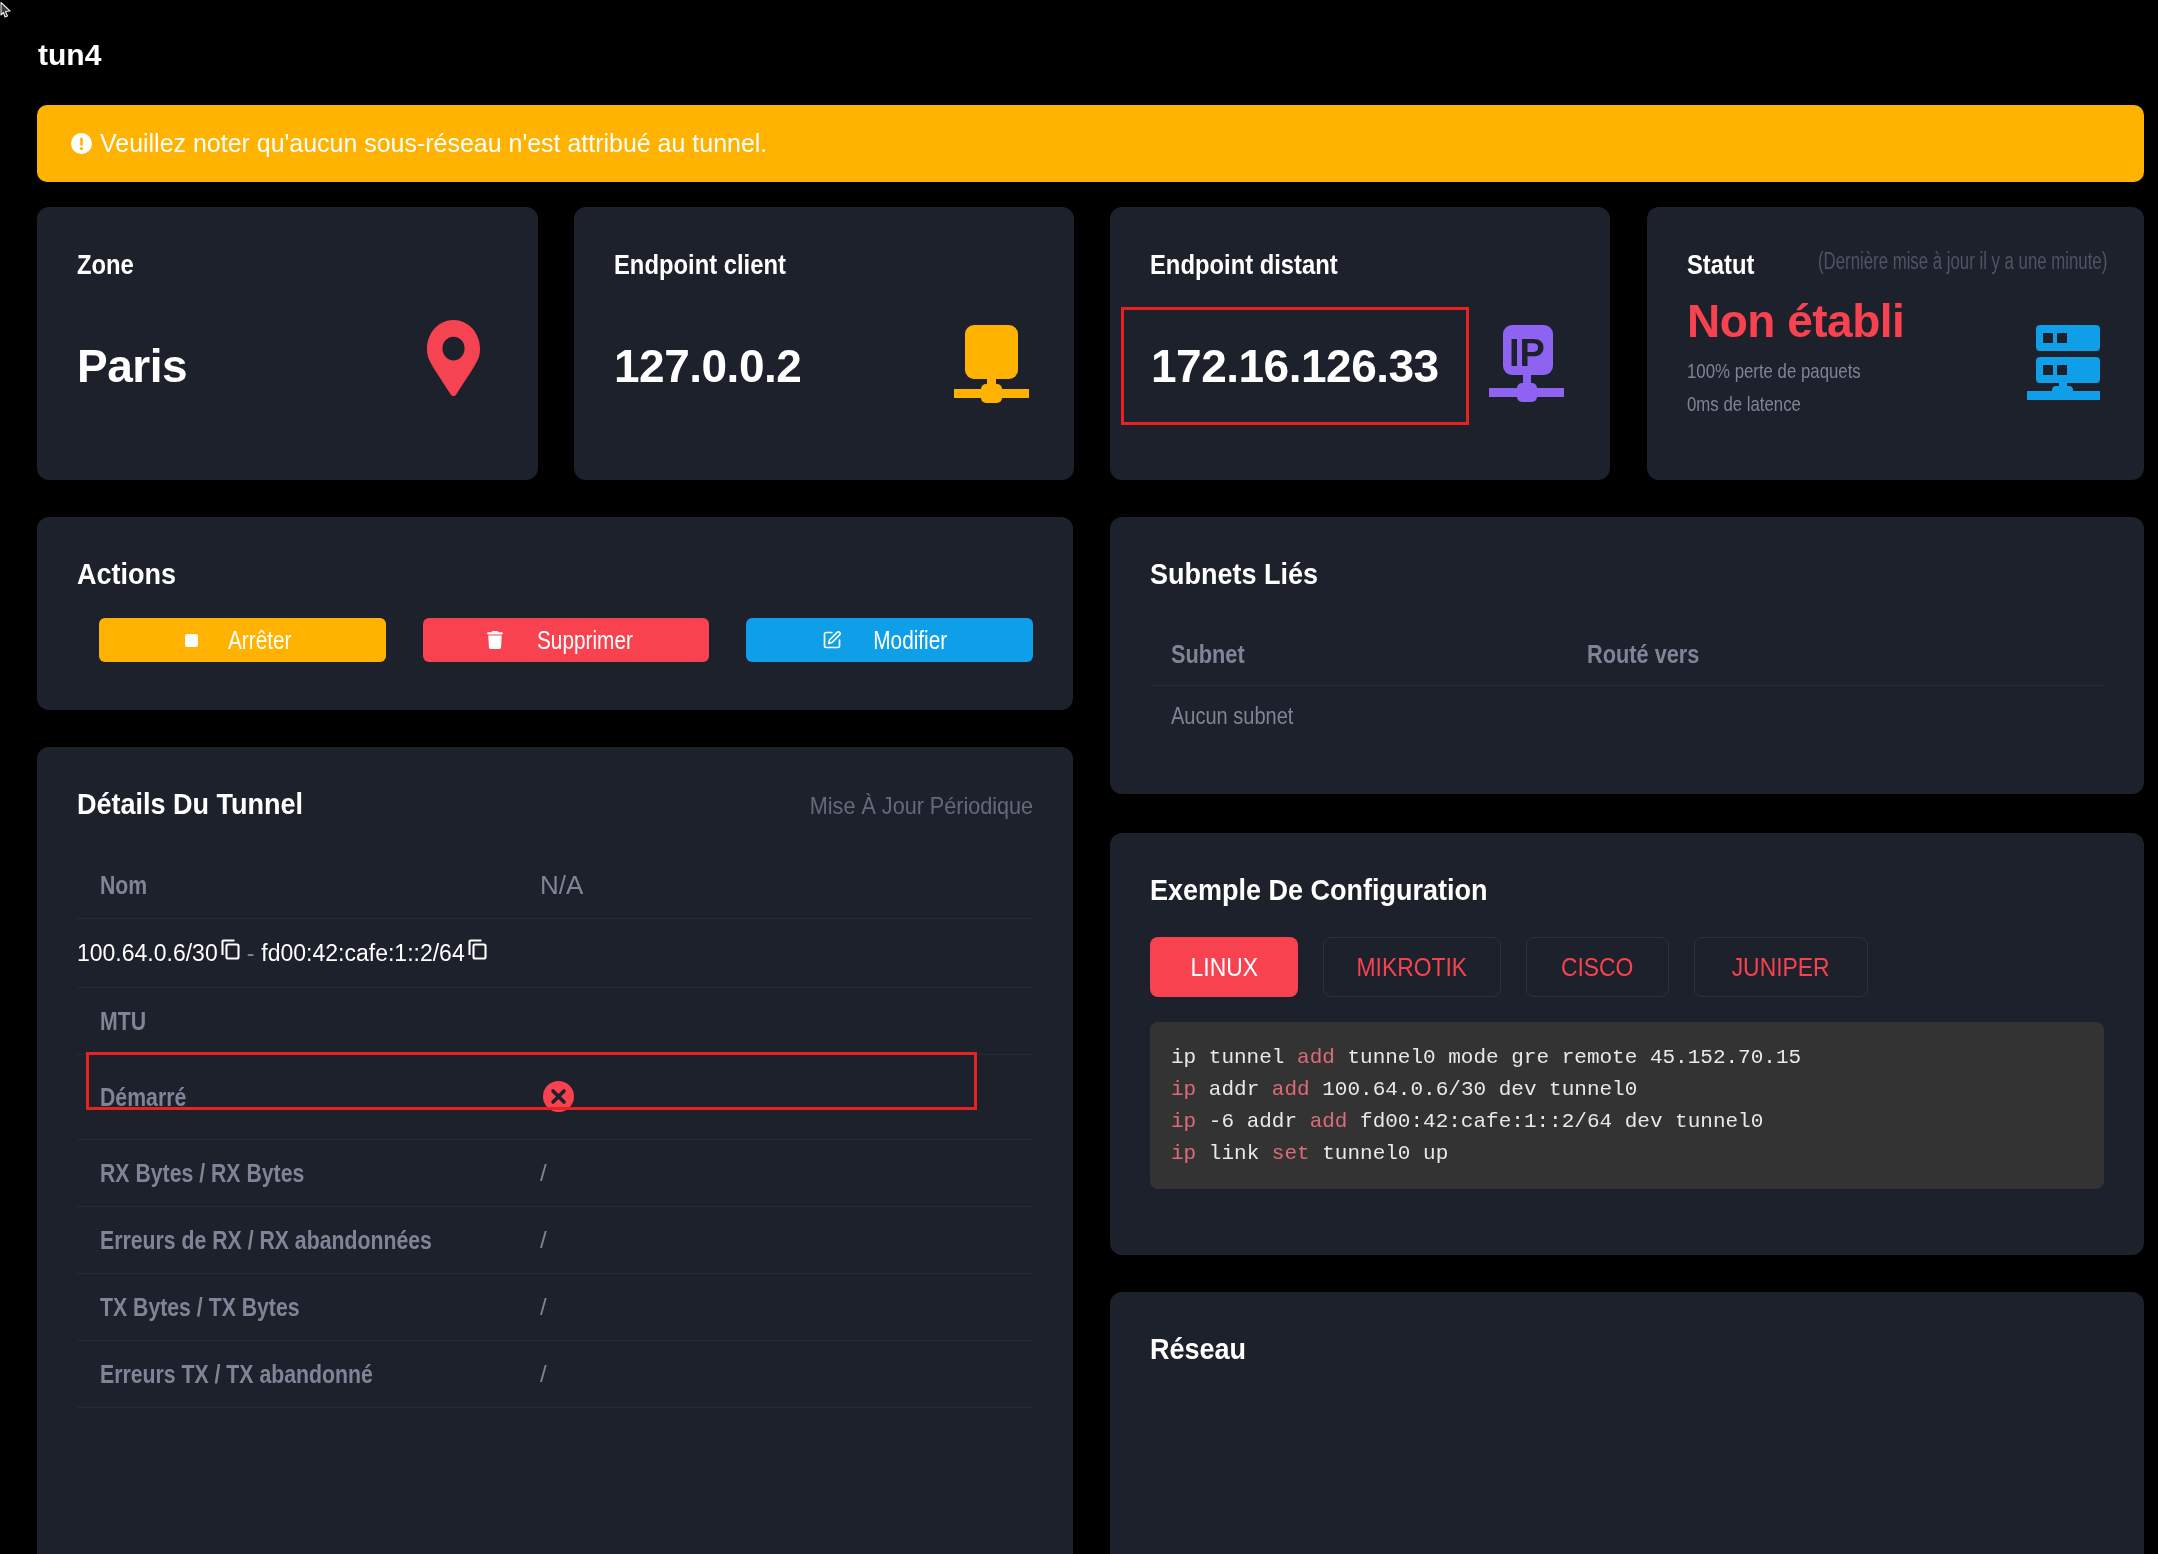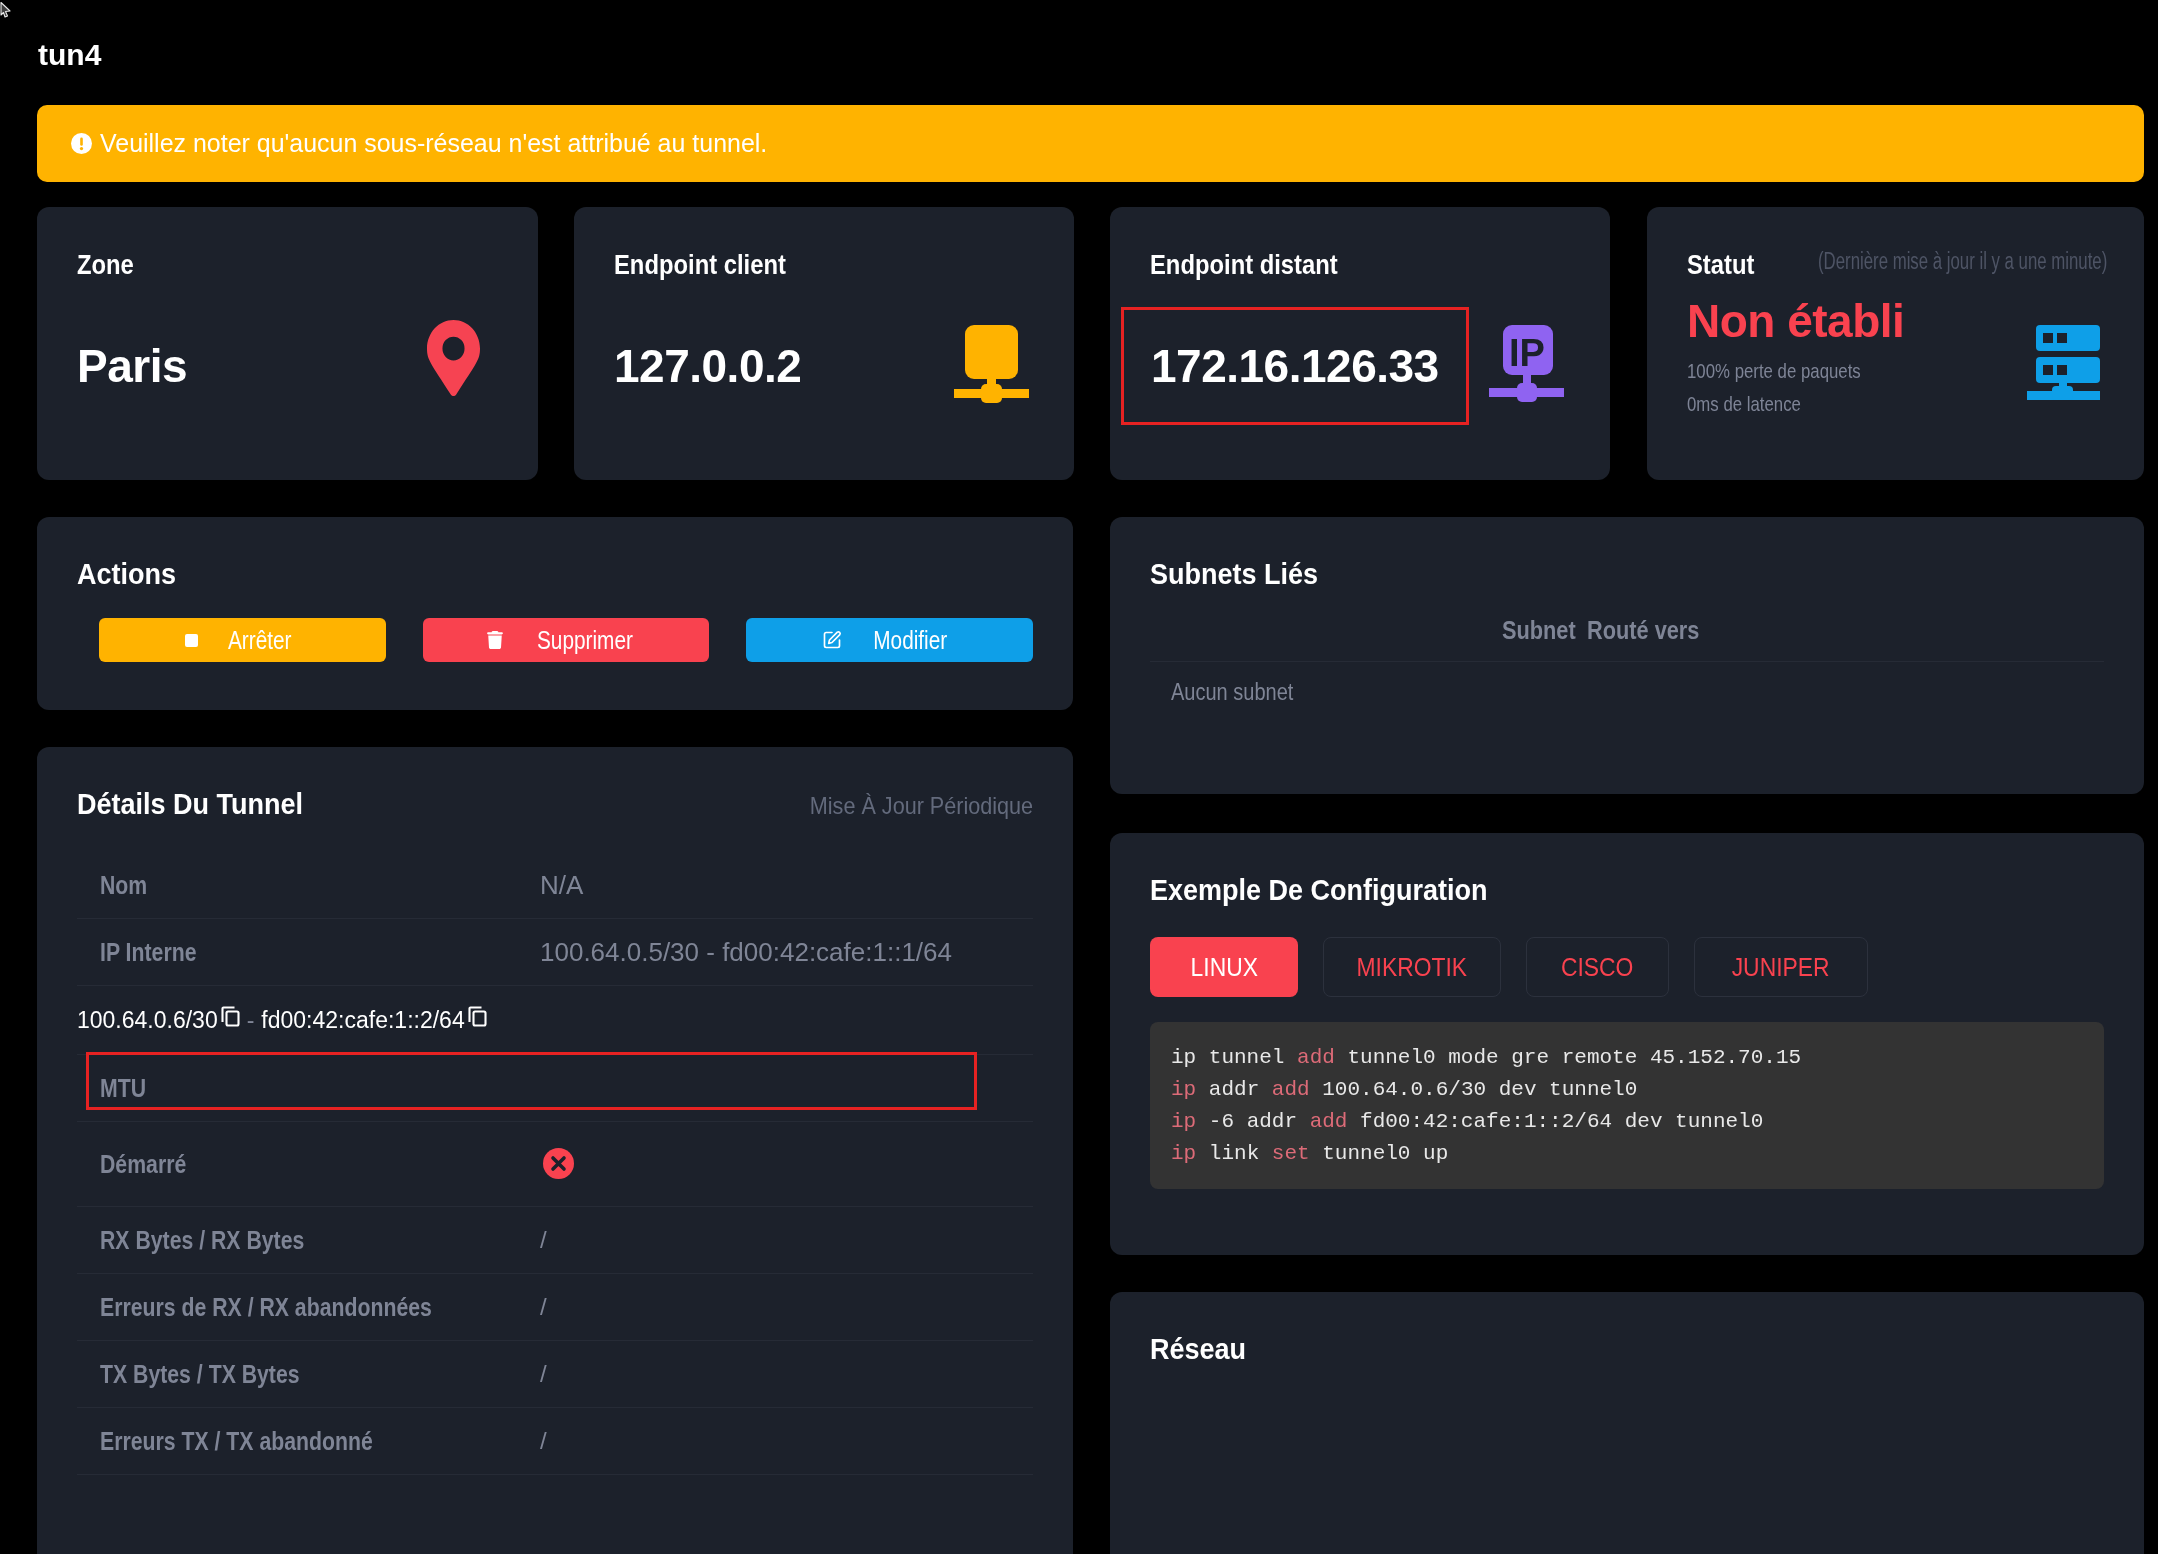--- a/index.html
+++ b/index.html
@@ -58,21 +58,21 @@
 .c2 .sx { font-size:26px; }
 .thead .c1, .thead .c2 { font-weight:bold; color:#7f8596; font-size:25px; }
 .c2.white { color:#fff; font-size:23px; }
 .c2 .sxa { }
 .c2 .sxb { }
 #det-box { left:49px; top:305px; width:891px; height:58px; }
 .copy { margin:0 0 0 3px; position:relative; top:-4px; }
 
 
 #card-subnets { left:1073px; top:517px; width:1034px; height:277px; padding:40px; }
-.subhead { display:flex; margin-top:26px;text-align:right; }
+.subhead { display:flex; margin-top:50px; }
 .sub1 { width:437px; padding-left:21px; font-size:25px; font-weight:bold; color:#7f8596; }
 .sub1 span, .sub2 span, .aucun span { display:inline-block; transform:scaleX(0.87); transform-origin:left; }
 .sub2 { font-size:25px; font-weight:bold; color:#7f8596; }
 .subdiv { border-bottom:1px solid #262b36; margin-top:16px; }
 .aucun { margin-top:17px; padding-left:21px; font-size:23px; color:#7f8596; }
 
 #card-config { left:1073px; top:833px; width:1034px; height:422px; padding:40px; }
 .tabs { display:flex; gap:25px; margin-top:31px; }
 .tab { height:60px; border-radius:8px; display:flex; align-items:center; justify-content:center;
   font-size:26px; color:#f9424f; border:1px solid #2c313d; }
@@ -187,26 +187,20 @@
       <div class="maj">Mise À Jour Périodique</div>
     </div>
     <div class="redbox" id="det-box"></div>
     <div class="table">
       <div class="trow">
           <div class="c1"><span>Nom</span></div>
           <div class="c2">
             <span class="sx">N/A</span>
           </div>
         </div>
-      <div class="trow">
-          <div class="c1"><span>IP Interne</span></div>
-          <div class="c2">
-            <span class="sx">100.64.0.5/30 - fd00:42:cafe:1::1/64</span>
-          </div>
-        </div>
       <div class="trow client">
           <div class="c2 white">
             <span class="sxa">100.64.0.6/30</span>
             <svg class="copy" width="19" height="22" viewBox="0 0 19 22" fill="none" stroke="#fff" stroke-width="2.1" stroke-linejoin="round">
               <rect x="5.5" y="6.5" width="12" height="14" rx="1.5"></rect>
               <path d="M13.5 2.5 H2.5 a1 1 0 0 0-1 1 V17"></path>
             </svg>
             <span class="muted" style="margin:0 7px 0 7px">-</span>
             <span class="sxb">fd00:42:cafe:1::2/64</span>
             <svg class="copy" width="19" height="22" viewBox="0 0 19 22" fill="none" stroke="#fff" stroke-width="2.1" stroke-linejoin="round">

